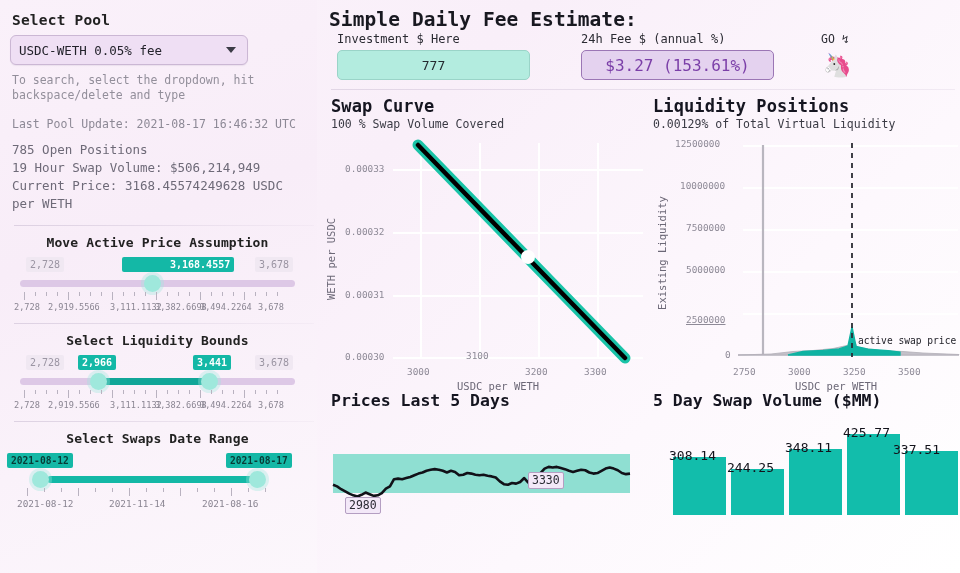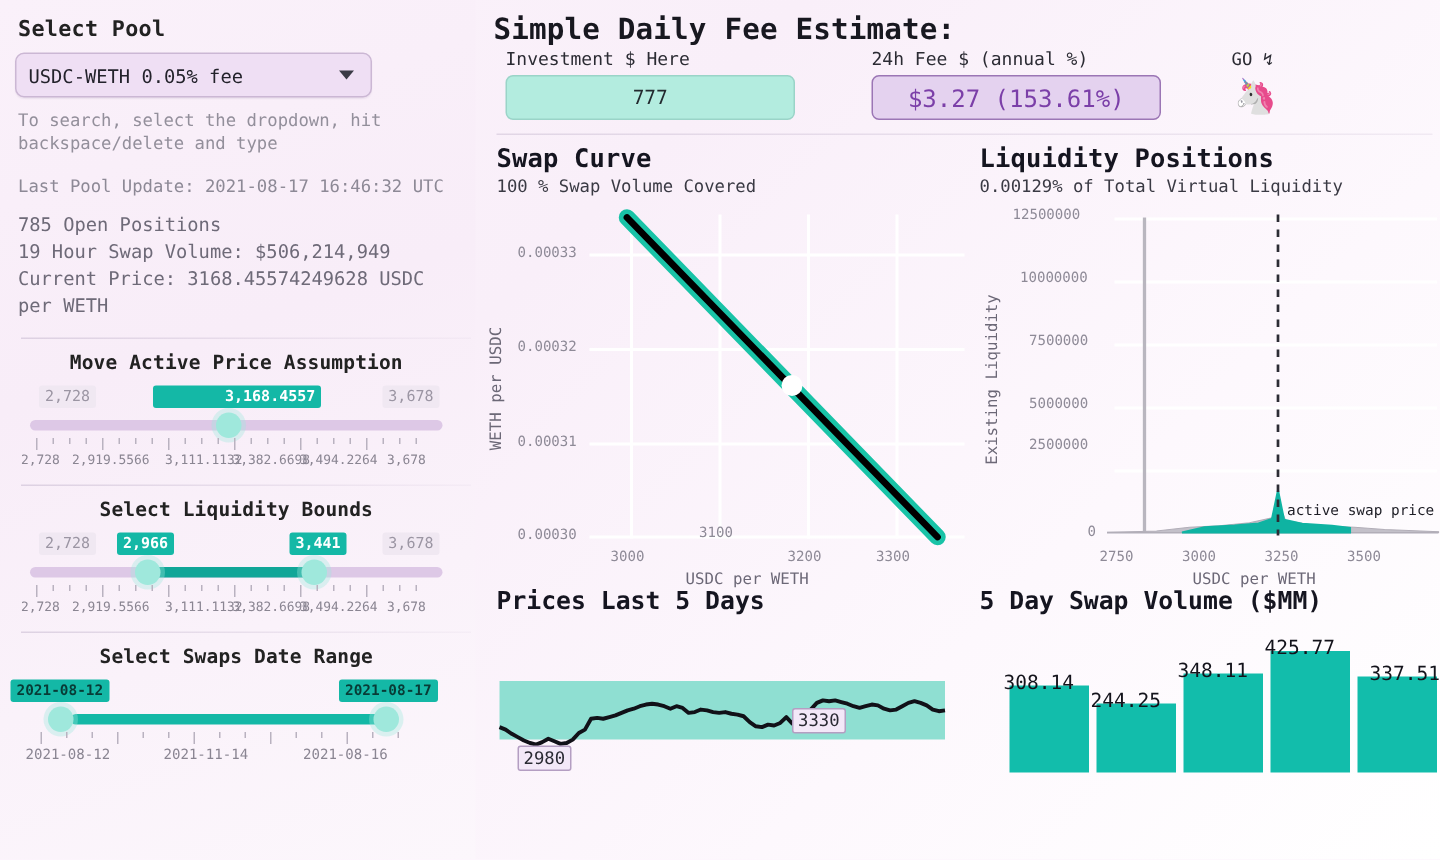--- a/index.html
+++ b/index.html
@@ -172,21 +172,21 @@
       <div>19 Hour Swap Volume: $506,214,949</div>
       <div>Current Price: 3168.45574249628 USDC per WETH</div>
     </div>
 
     <div class="divider"></div>
 
     <div class="slider-group">
       <div class="sl-title">Move Active Price Assumption</div>
       <div class="sl-toplabels">
         <span class="tag muted" style="left:12px;">2,728</span>
-        <span class="tag active" style="left:88px;padding-left:48px;">3,168.4557</span>
+        <span class="tag active" style="left:108px;padding-left:48px;">3,168.4557</span>
         <span class="tag muted" style="right:8px;">3,678</span>
       </div>
       <div class="track-wrap">
         <div class="track"></div>
         <div class="knob" style="left:130px;"></div>
       </div>
       <div class="ticks">
         <i style="left:10px;height:8px"></i>
           <i style="left:21px;height:4px"></i>
           <i style="left:32px;height:4px"></i>
@@ -397,21 +397,21 @@
 
             <path d="M135,220 L150,216.5 L170,215.4 L186,214 L195,211 L199,192 L203,211.5 L215,214.2 L235,215.6 L247,217 L247,220 Z" fill="#0fb3a2" stroke="#0fb3a2" stroke-width="1.4"></path>
 
             <line x1="199" y1="8" x2="199" y2="222" stroke="#2c2c34" stroke-width="1.8" stroke-dasharray="5,5"></line>
           </svg>
 
           <span class="axlab" style="left:22px;top:3px;">12500000</span>
           <span class="axlab" style="left:27px;top:45px;">10000000</span>
           <span class="axlab" style="left:33px;top:87px;">7500000</span>
           <span class="axlab" style="left:33px;top:129px;">5000000</span>
-          <span class="axlab" style="left:33px;top:156px;">2500000</span>
+          <span class="axlab" style="left:33px;top:179px;text-decoration:underline;">2500000</span>
           <span class="axlab" style="left:72px;top:214px;">0</span>
 
           <span class="axlab" style="left:80px;top:231px;">2750</span>
           <span class="axlab" style="left:135px;top:231px;">3000</span>
           <span class="axlab" style="left:190px;top:231px;">3250</span>
           <span class="axlab" style="left:245px;top:231px;">3500</span>
 
           <span class="axtitle" style="left:142px;top:245px;">USDC per WETH</span>
           <span class="axtitle" style="left:-48px;top:112px;transform:rotate(-90deg);">Existing Liquidity</span>
           <span style="position:absolute;left:205px;top:200px;font-size:9.6px;color:#1d1d25;white-space:nowrap;">active swap price</span>
@@ -439,18 +439,18 @@
           <div class="bar" style="left:20px;width:53px;bottom:0;height:58px;"></div>
           <div class="bar" style="left:78px;width:53px;bottom:0;height:46px;"></div>
           <div class="bar" style="left:136px;width:53px;bottom:0;height:66px;"></div>
           <div class="bar" style="left:194px;width:53px;bottom:0;height:81px;"></div>
           <div class="bar" style="left:252px;width:53px;bottom:0;height:64px;"></div>
 
           <span class="barlab" style="left:16px;bottom:52px;">308.14</span>
           <span class="barlab" style="left:74px;bottom:40px;">244.25</span>
           <span class="barlab" style="left:132px;bottom:60px;">348.11</span>
           <span class="barlab" style="left:190px;bottom:75px;">425.77</span>
-          <span class="barlab" style="left:260px;bottom:58px;">337.51</span>
+          <span class="barlab" style="left:240px;bottom:58px;">337.51</span>
         </div>
       </div>
     </div>
   </div>
 </div>
 
 </body></html>

